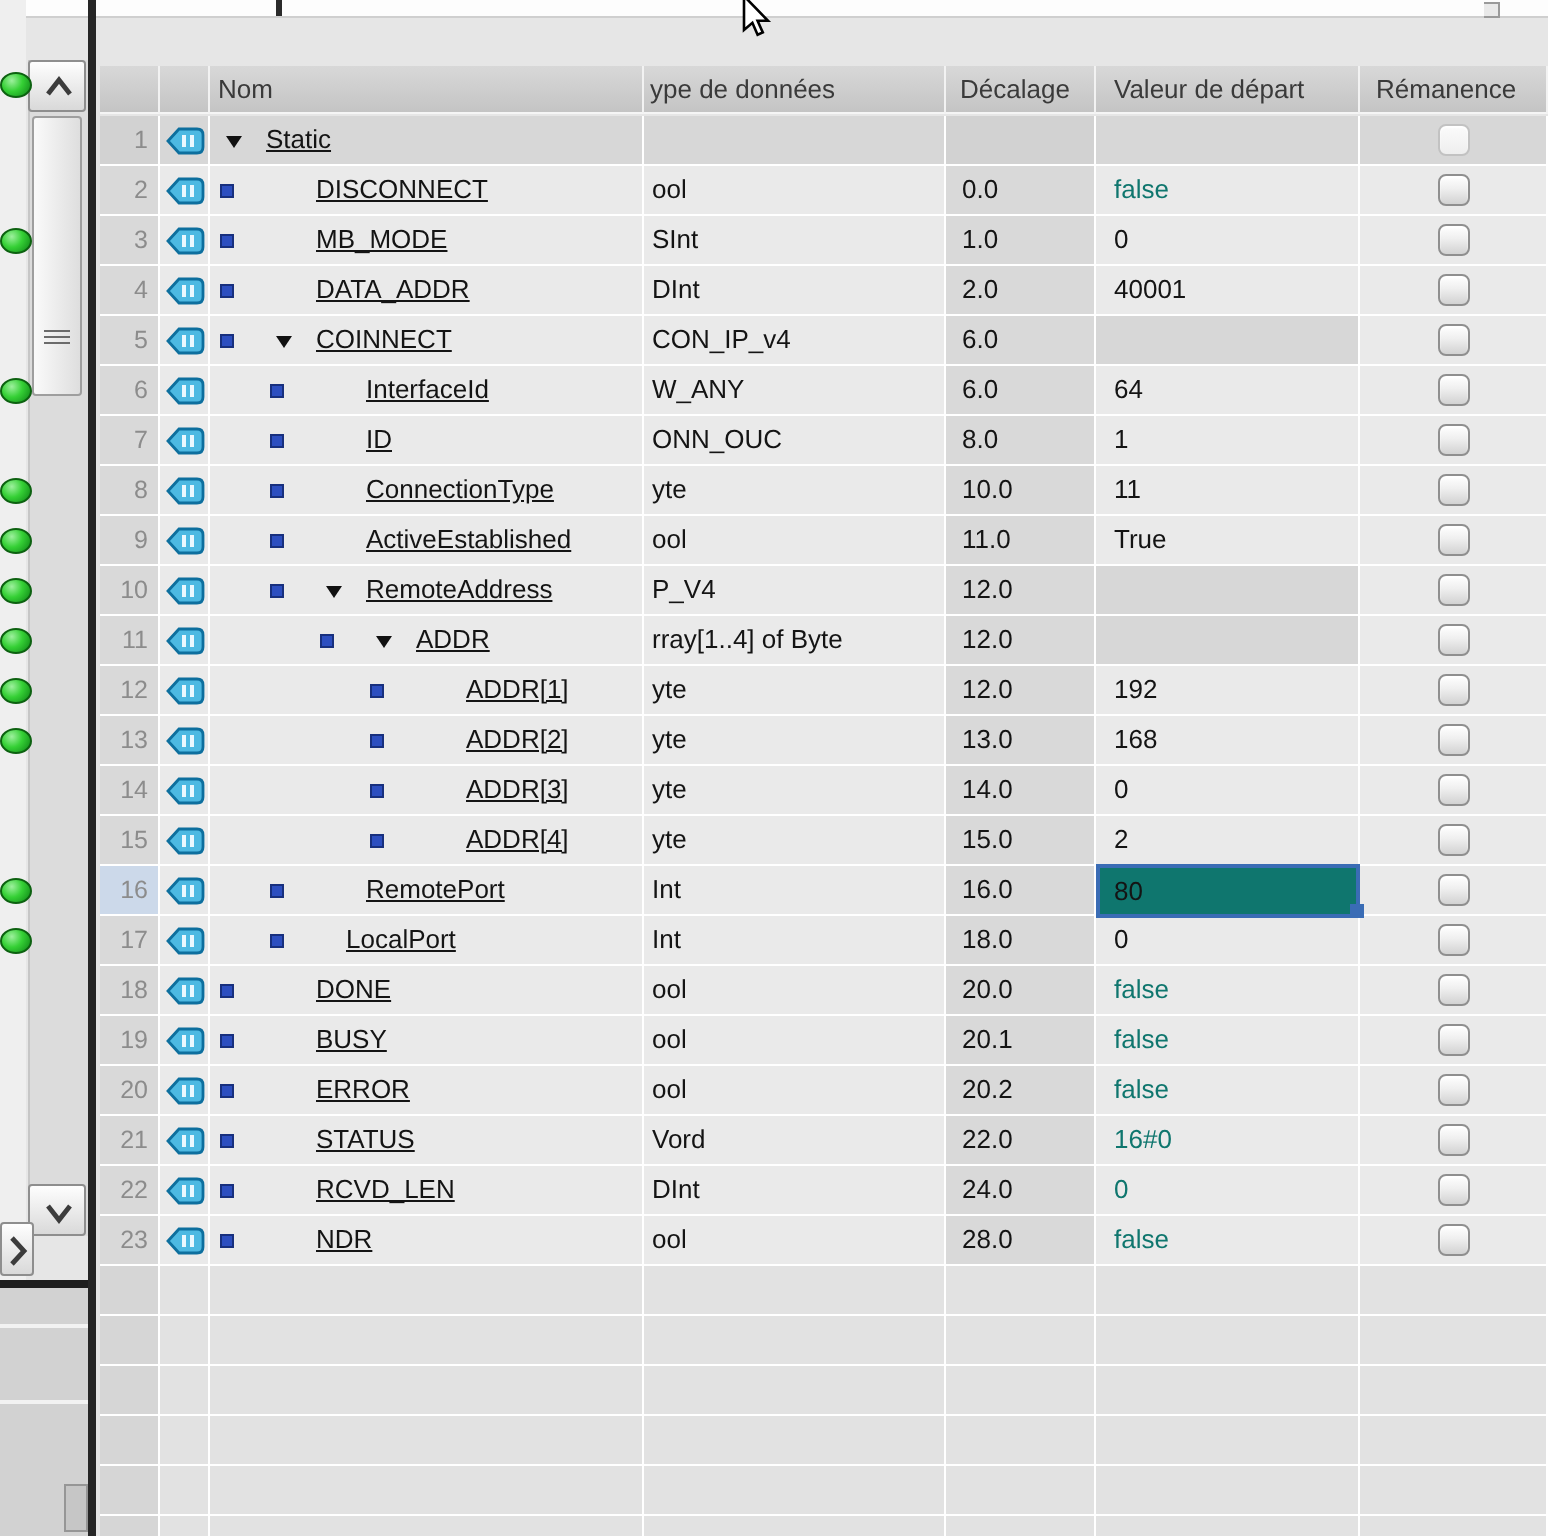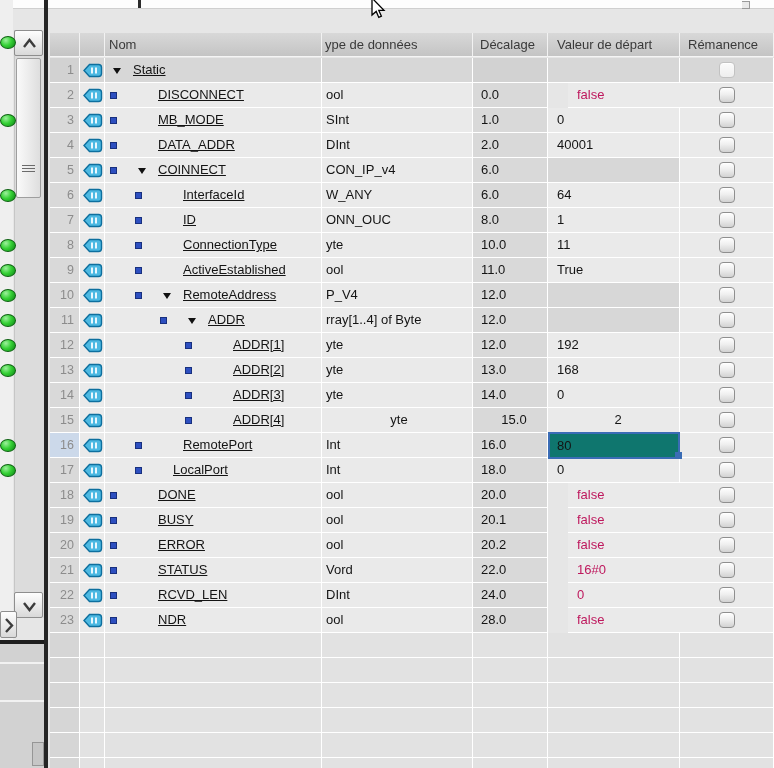--- a/index.html
+++ b/index.html
@@ -28,21 +28,21 @@
         border-right:1px solid #fff;border-bottom:1px solid #fff;white-space:nowrap;overflow:hidden;line-height:24px;}
   .cell.darker{background:#d9d9d9;}
   .cell.structv{background:#d7d7d7;}
   .row1 .cell{background:#d7d7d7;}
   .row1 .cell.darker{background:#d2d2d2;}
   .numtxt{position:absolute;right:5px;top:0;color:#8c8c8c;font-size:12.5px;}
   .numsel{background:#ccd9ea !important;}
   .padtype{padding-left:4px;}
   .padoff{padding-left:8px;}
   .padval{padding-left:9px;}
-  .grayval{color:#be185d;margin-left:20px;}
+  .grayval{color:#0f766e;}
   .sq{position:absolute;top:9px;width:7px;height:7px;background:#2d4fc0;border:1px solid #18307e;box-sizing:border-box;}
   .caret{position:absolute;top:10px;width:0;height:0;border-left:4.5px solid transparent;border-right:4.5px solid transparent;border-top:6px solid #111;}
   .nametxt{position:absolute;top:0;text-decoration:underline;}
   
   .tagicon{position:absolute;left:3px;top:5px;}
   
   .cb{position:absolute;left:39px;top:4px;width:16px;height:16px;border:1px solid #8f8f8f;border-radius:4px;
       background:linear-gradient(#ffffff,#efefef 45%,#d2d2d2);box-shadow:inset 0 1px 1px #fff;box-sizing:border-box;}
   .cb.dis{border-color:#c2c2c2;background:linear-gradient(#fbfbfb,#eee);}
   
@@ -393,21 +393,21 @@
           <div class="sq" style="left: 80px;"></div>
           <div class="nametxt" style="left: 128px;">ADDR[3]</div>
         </div>
         <div class="cell c-type padtype">yte</div>
         <div class="cell c-off darker padoff">14.0</div>
         <div class="cell c-val padval">0</div>
         <div class="cell c-ret">
           <div class="cb"></div>
         </div>
       </div>
-      <div class="row" style="position: absolute; left: 0px; top: 408px; width: 774px; height: 25px; text-align: center;">
+      <div class="row" style="position: absolute; left: 0px; top: 408px; width: 774px; height: 25px;">
         <div class="cell c-num darker">
           <div class="numtxt">15</div>
         </div>
         <div class="cell c-icon">
           <svg class="tagicon" width="20" height="15">
             <path d="M1 7.5 L6.5 1.5 H15.5 Q18.5 1.5 18.5 4.5 V10.5 Q18.5 13.5 15.5 13.5 H6.5 Z" fill="#4db9e2" stroke="#0d6f9e" stroke-width="1.4"></path>
             <rect x="8" y="4.5" width="2" height="6" fill="#eaf8ff"></rect>
             <rect x="12" y="4.5" width="2" height="6" fill="#eaf8ff"></rect>
           </svg>
         </div>

